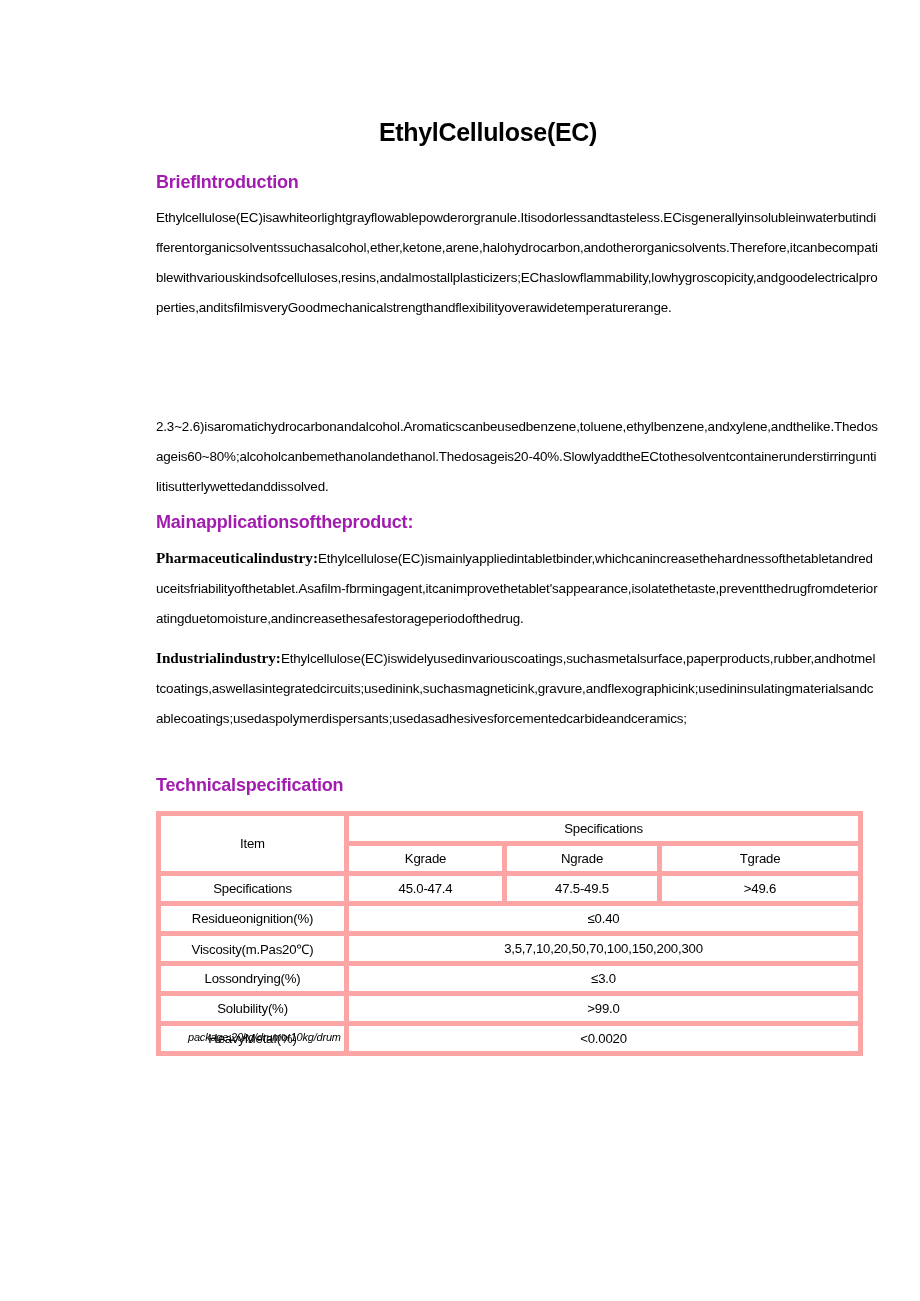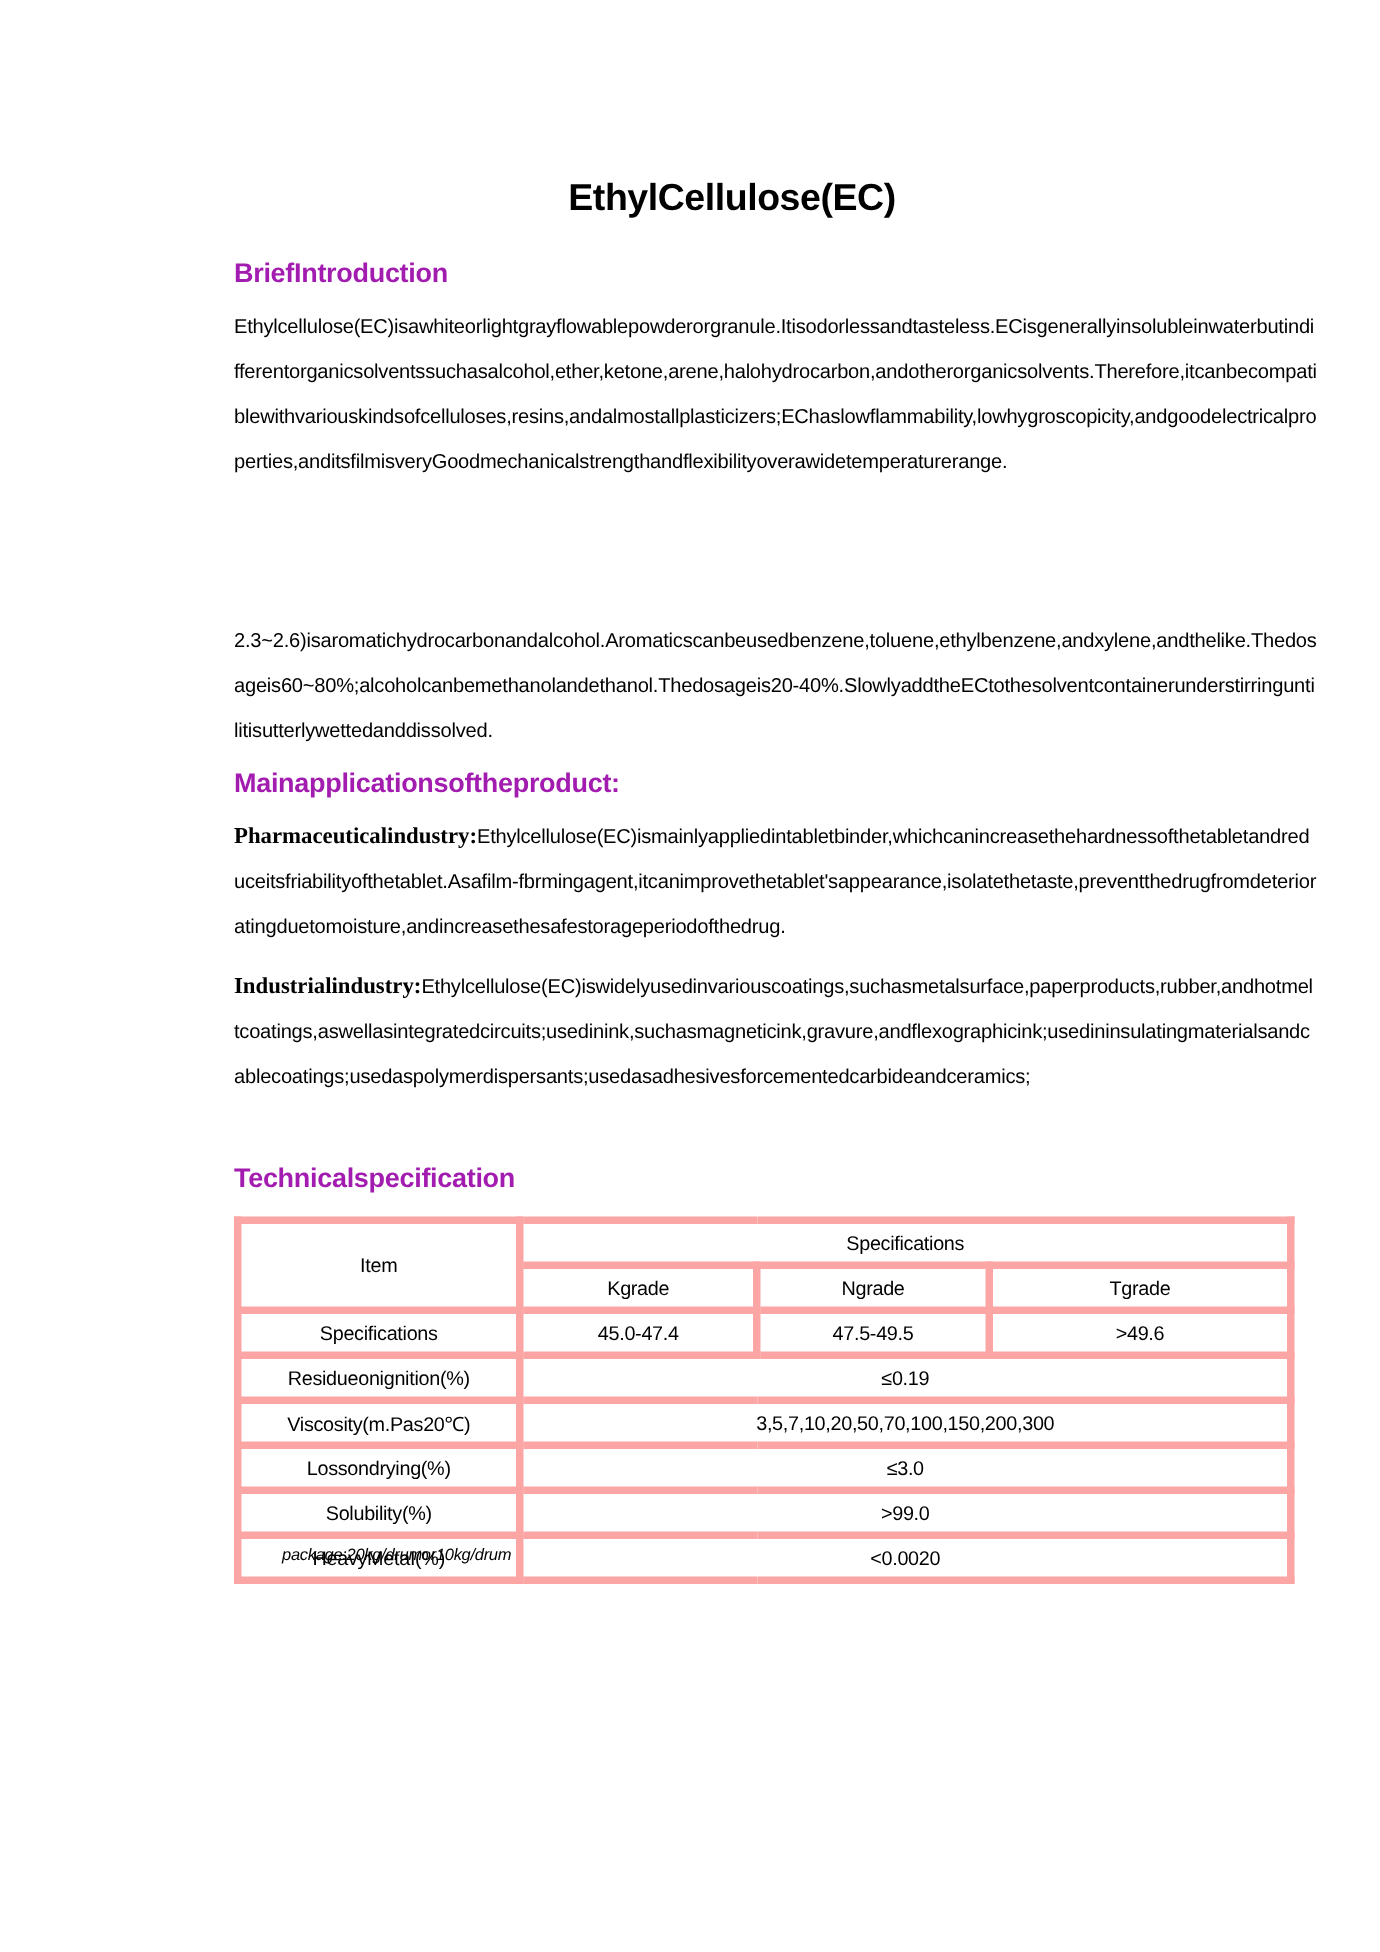--- a/index.html
+++ b/index.html
@@ -156,21 +156,21 @@
 
         <tr class="row-h">
           <td>Specifications</td>
           <td>45.0-47.4</td>
           <td>47.5-49.5</td>
           <td>&gt;49.6</td>
         </tr>
 
         <tr class="row-h">
           <td>Residueonignition(%)</td>
-          <td colspan="3">≤0.19</td>
+          <td colspan="3">≤0.40</td>
         </tr>
 
         <tr class="row-h">
           <td>Viscosity(m.Pas20℃)</td>
           <td colspan="3">3,5,7,10,20,50,70,100,150,200,300</td>
         </tr>
 
         <tr class="row-h">
           <td>Lossondrying(%)</td>
           <td colspan="3">≤3.0</td>

